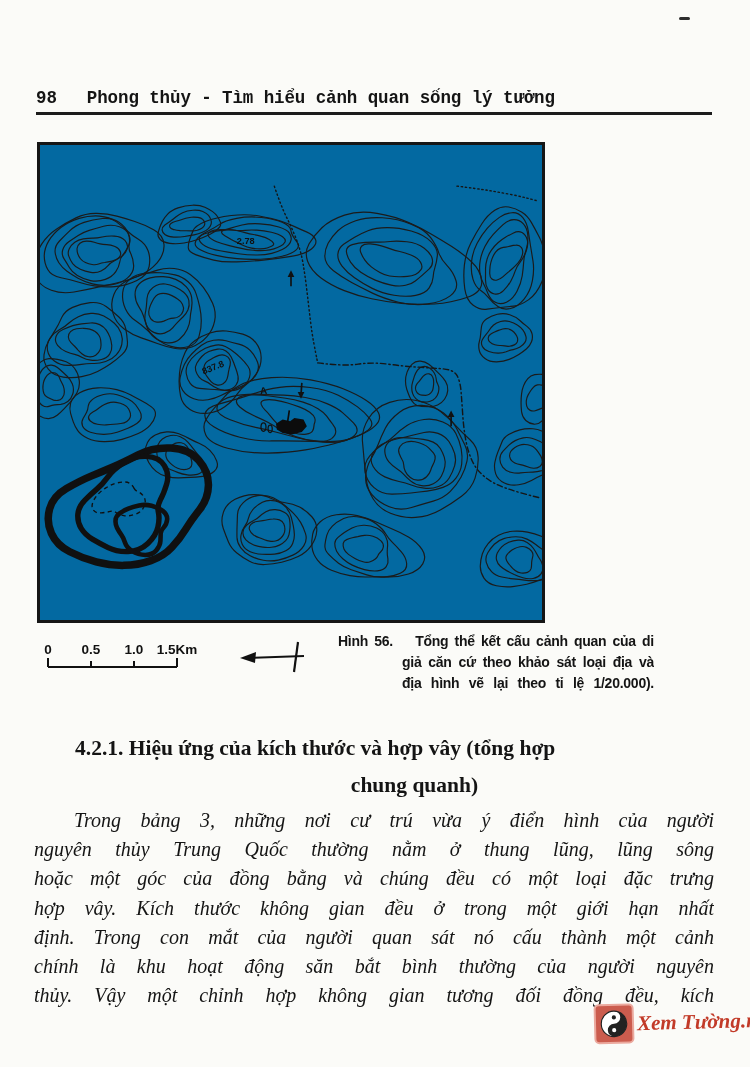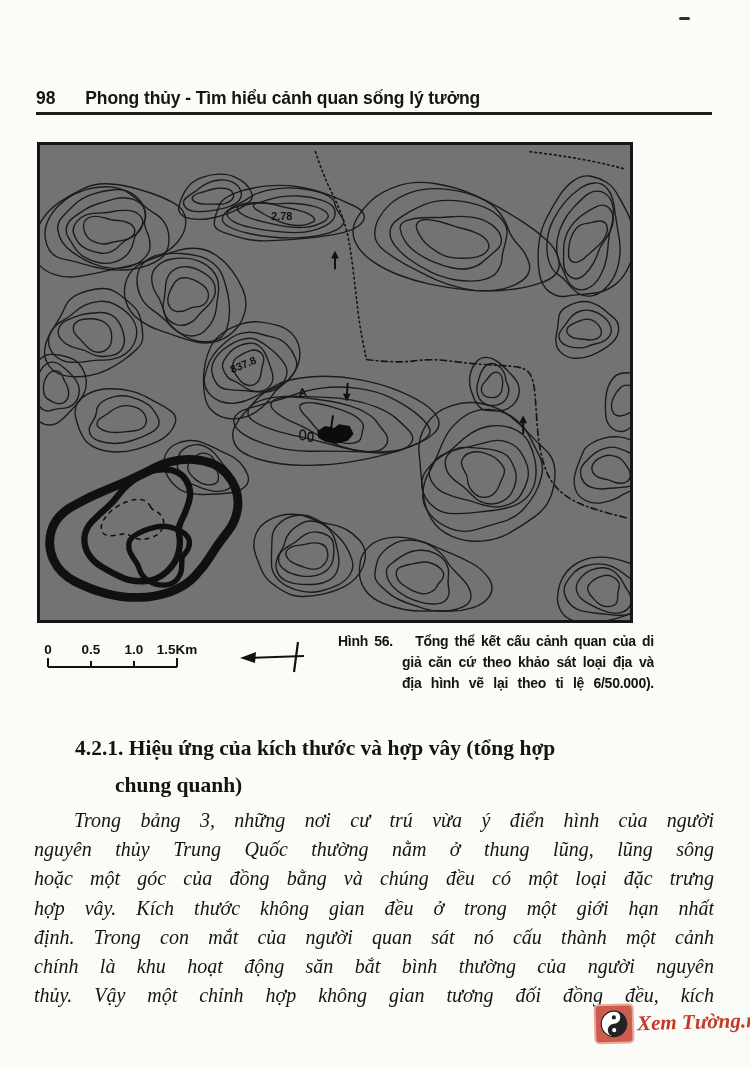--- a/index.html
+++ b/index.html
@@ -1,44 +1,44 @@
 <!DOCTYPE html>
 <html><head>
 <meta charset="utf-8">
 <style>
   html,body{margin:0;padding:0;background:#ffffff;}
   .page{position:relative;width:750px;height:1067px;background:#fbfbf8;color:#141414;
         font-family:"Liberation Serif",serif;overflow:hidden;}
 
   
   .header{position:absolute;left:36px;top:88px;width:678px;display:flex;align-items:baseline;
-          font-family:Liberation Sans, sans-serif;font-weight:bold;font-size:17.5px;letter-spacing:-0.1px;}
+          font-family:Liberation Mono, monospace;font-weight:bold;font-size:17.5px;letter-spacing:-0.1px;}
   .page-num{margin-right:30px;}
   .header-rule{position:absolute;left:36px;top:112px;width:676px;height:3px;background:#1c1c1c;}
 
   
-  .map-figure{position:absolute;left:37px;top:142px;width:596px;height:481px;box-sizing:border-box;
-              border:3px solid #161616;background:#737373;}
+  .map-figure{position:absolute;left:37px;top:142px;width:508px;height:481px;box-sizing:border-box;
+              border:3px solid #161616;background:#0369a1;}
   .map-figure svg{display:block;width:100%;height:100%;}
 
   
   .scale-svg{position:absolute;left:37px;top:638px;}
 
   
   .caption{position:absolute;left:338px;top:631px;width:316px;
            font-family:"Liberation Sans",sans-serif;font-weight:bold;font-size:14px;line-height:21px;
            letter-spacing:-0.25px;}
   .cap-line{text-align:justify;text-align-last:justify;white-space:nowrap;overflow:hidden;}
   .cap-line.cont{padding-left:64px;}
   .cap-label{margin-right:16px;}
 
   
   .heading{position:absolute;left:36px;top:730px;width:678px;font-weight:bold;font-size:21.5px;line-height:37px;}
   .heading .h-l1{padding-left:39px;}
-  .heading .h-l2{padding-left:79px;}
+  .heading .h-l2{padding-left:79px;text-align:center;}
 
   
   .body-text{position:absolute;left:34px;top:806px;width:680px;font-size:20px;line-height:29.2px;font-style:italic;}
   .body-line{text-align:justify;text-align-last:justify;white-space:nowrap;overflow:hidden;}
   .body-line.first{padding-left:40px;}
 
   
   .watermark{position:absolute;left:594px;top:1002px;display:flex;align-items:center;gap:3px;transform:rotate(-1.5deg);}
   .wm-icon{width:40px;height:40px;box-sizing:border-box;background:#cb5c4e;border:2px solid #eba99e;
            border-radius:5px;display:flex;align-items:center;justify-content:center;}
@@ -196,21 +196,21 @@
         <line x1="261" y1="4" x2="257" y2="34" stroke="#111" stroke-width="2.2"></line>
       </g>
   </svg>
 
   <div class="caption">
     <div class="cap-line">
       <span class="cap-label">Hình 56.</span>
       <span>Tổng thể kết cấu cảnh quan của di</span>
     </div>
     <div class="cap-line cont">giả căn cứ theo khảo sát loại địa và</div>
-    <div class="cap-line cont">địa hình vẽ lại theo tỉ lệ 6/50.000).</div>
+    <div class="cap-line cont">địa hình vẽ lại theo tỉ lệ 1/20.000).</div>
   </div>
 
   <div class="heading">
     <div class="h-l1">4.2.1. Hiệu ứng của kích thước và hợp vây (tổng hợp</div>
     <div class="h-l2">chung quanh)</div>
   </div>
 
   <div class="body-text">
     <div class="body-line first">Trong bảng 3, những nơi cư trú vừa ý điển hình của người</div>
     <div class="body-line">nguyên thủy Trung Quốc thường nằm ở thung lũng, lũng sông</div>

